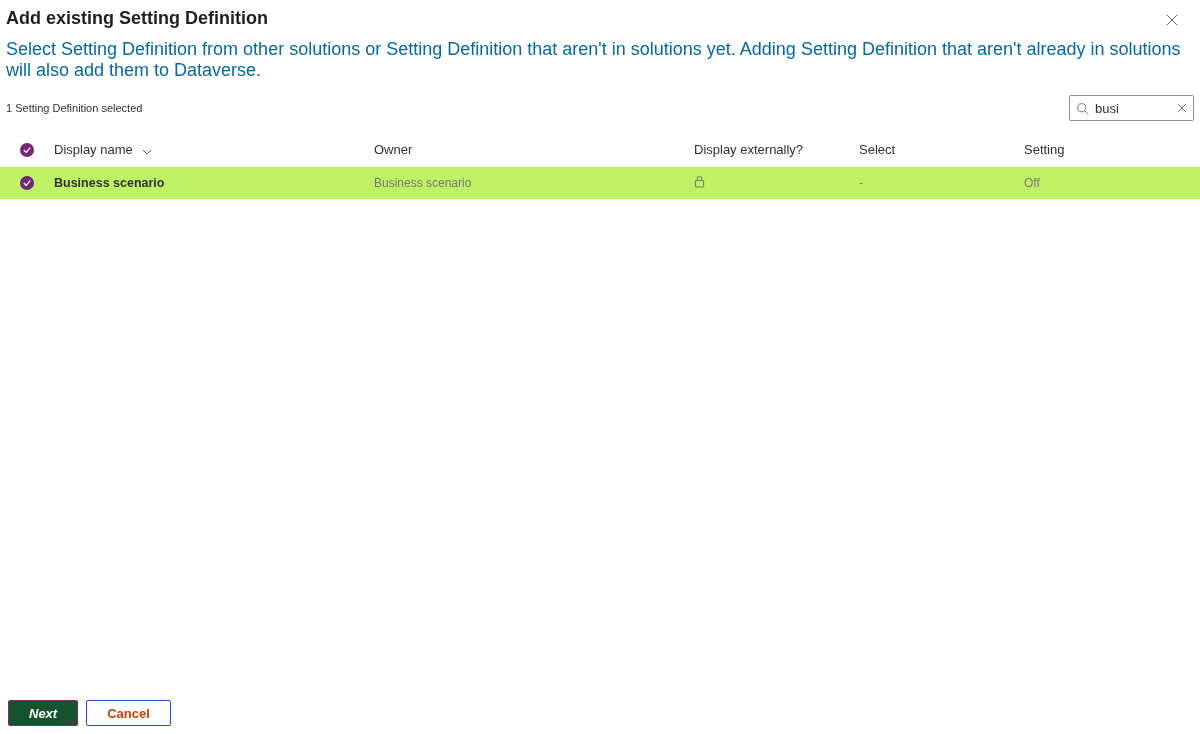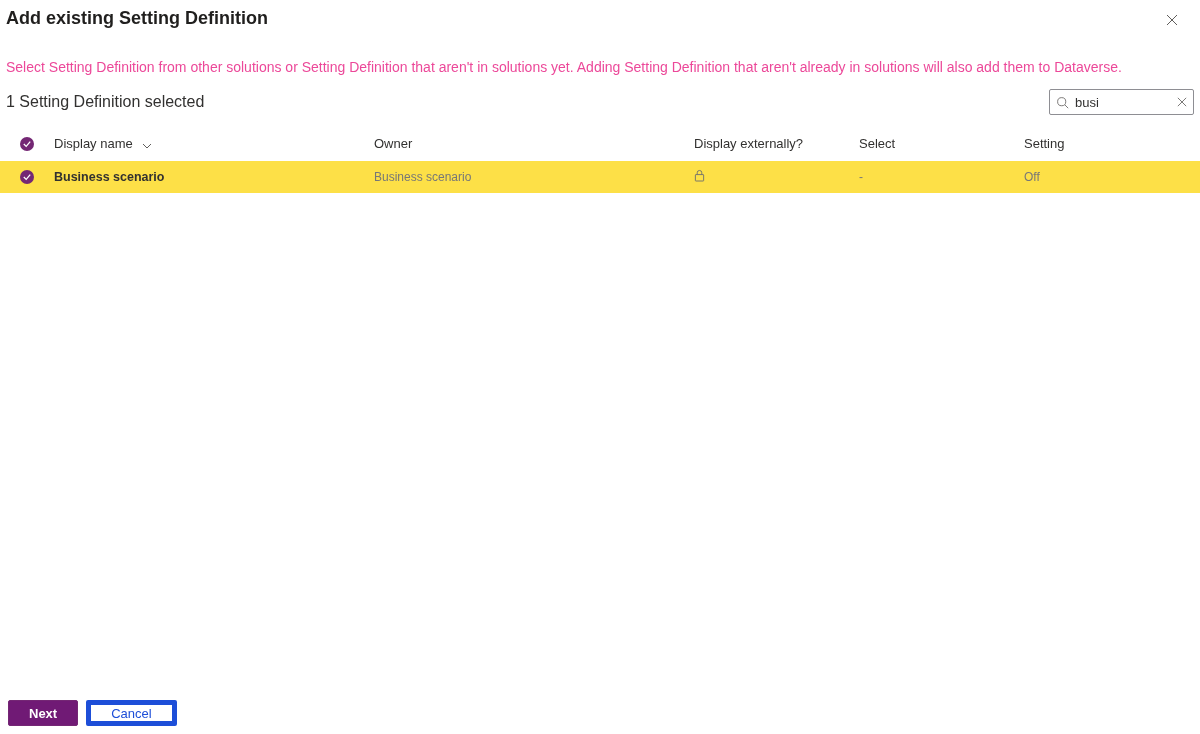--- a/index.html
+++ b/index.html
@@ -21,42 +21,41 @@
       color: #201f1e;
     }
     .close-btn {
       width: 24px; height: 24px;
       display: flex; align-items: center; justify-content: center;
       cursor: pointer;
       color: #605e5c;
       margin-right: 10px;
     }
     .subtitle {
-      font-size: 14px;
-      color: #ec4899;
+      font-size: 18px;
+      color: #0369a1;
       padding: 7px 0 0 0;
-      margin-top: 20px;
     }
     .toolbar-row {
       display: flex;
       align-items: center;
       justify-content: space-between;
       padding: 14px 6px 6px 6px;
     }
     .selected-text {
-      font-size: 16px;
+      font-size: 11px;
       color: #323130;
     }
     .search-box {
       display: flex;
       align-items: center;
       border: 1px solid #8e8e93;
       border-radius: 2px;
       height: 26px;
-      width: 145px;
+      width: 125px;
       padding: 0 6px;
       gap: 6px;
     }
     .search-box svg { flex-shrink: 0; }
     .search-input {
       border: none;
       outline: none;
       font-size: 13px;
       color: #323130;
       flex: 1;
@@ -93,21 +92,21 @@
     }
     .check-circle {
       width: 14px; height: 14px;
       border-radius: 50%;
       background: #742774;
       display: flex;
       align-items: center;
       justify-content: center;
     }
     .trow {
-      background: #fde047;
+      background: #bef264;
       height: 32px;
     }
     .td {
       font-size: 12.5px;
       color: #323130;
     }
     .td.bold { font-weight: 600; }
     .td.muted { color: #777; font-size: 12px; font-weight: 400; }
     .lock-icon { color: #6e6e6e; }
     .footer {
@@ -122,29 +121,31 @@
       padding: 0 20px;
       font-size: 13px;
       border-radius: 2px;
       cursor: pointer;
       font-family: inherit;
       display: inline-flex;
       align-items: center;
       justify-content: center;
     }
     .btn-primary {
-      background: #701a75;
+      background: #14532d;
       color: #ffffff;
       border: 1px solid #742774;
       font-weight: 600;
+      font-style: italic;
     }
     .btn-secondary {
       background: #ffffff;
-      color: #1d4ed8;
-      border: 5px solid #1d4ed8;
+      color: #c2410c;
+      border: 1px solid #1d4ed8;
+      font-weight: bold;
     }
     .chev-down { color: #605e5c; }
   </style>
 </head>
 <body>
 
 <div class="header">
   <div class="title-row">
     <div class="title">Add existing Setting Definition</div>
     <div class="close-btn">

